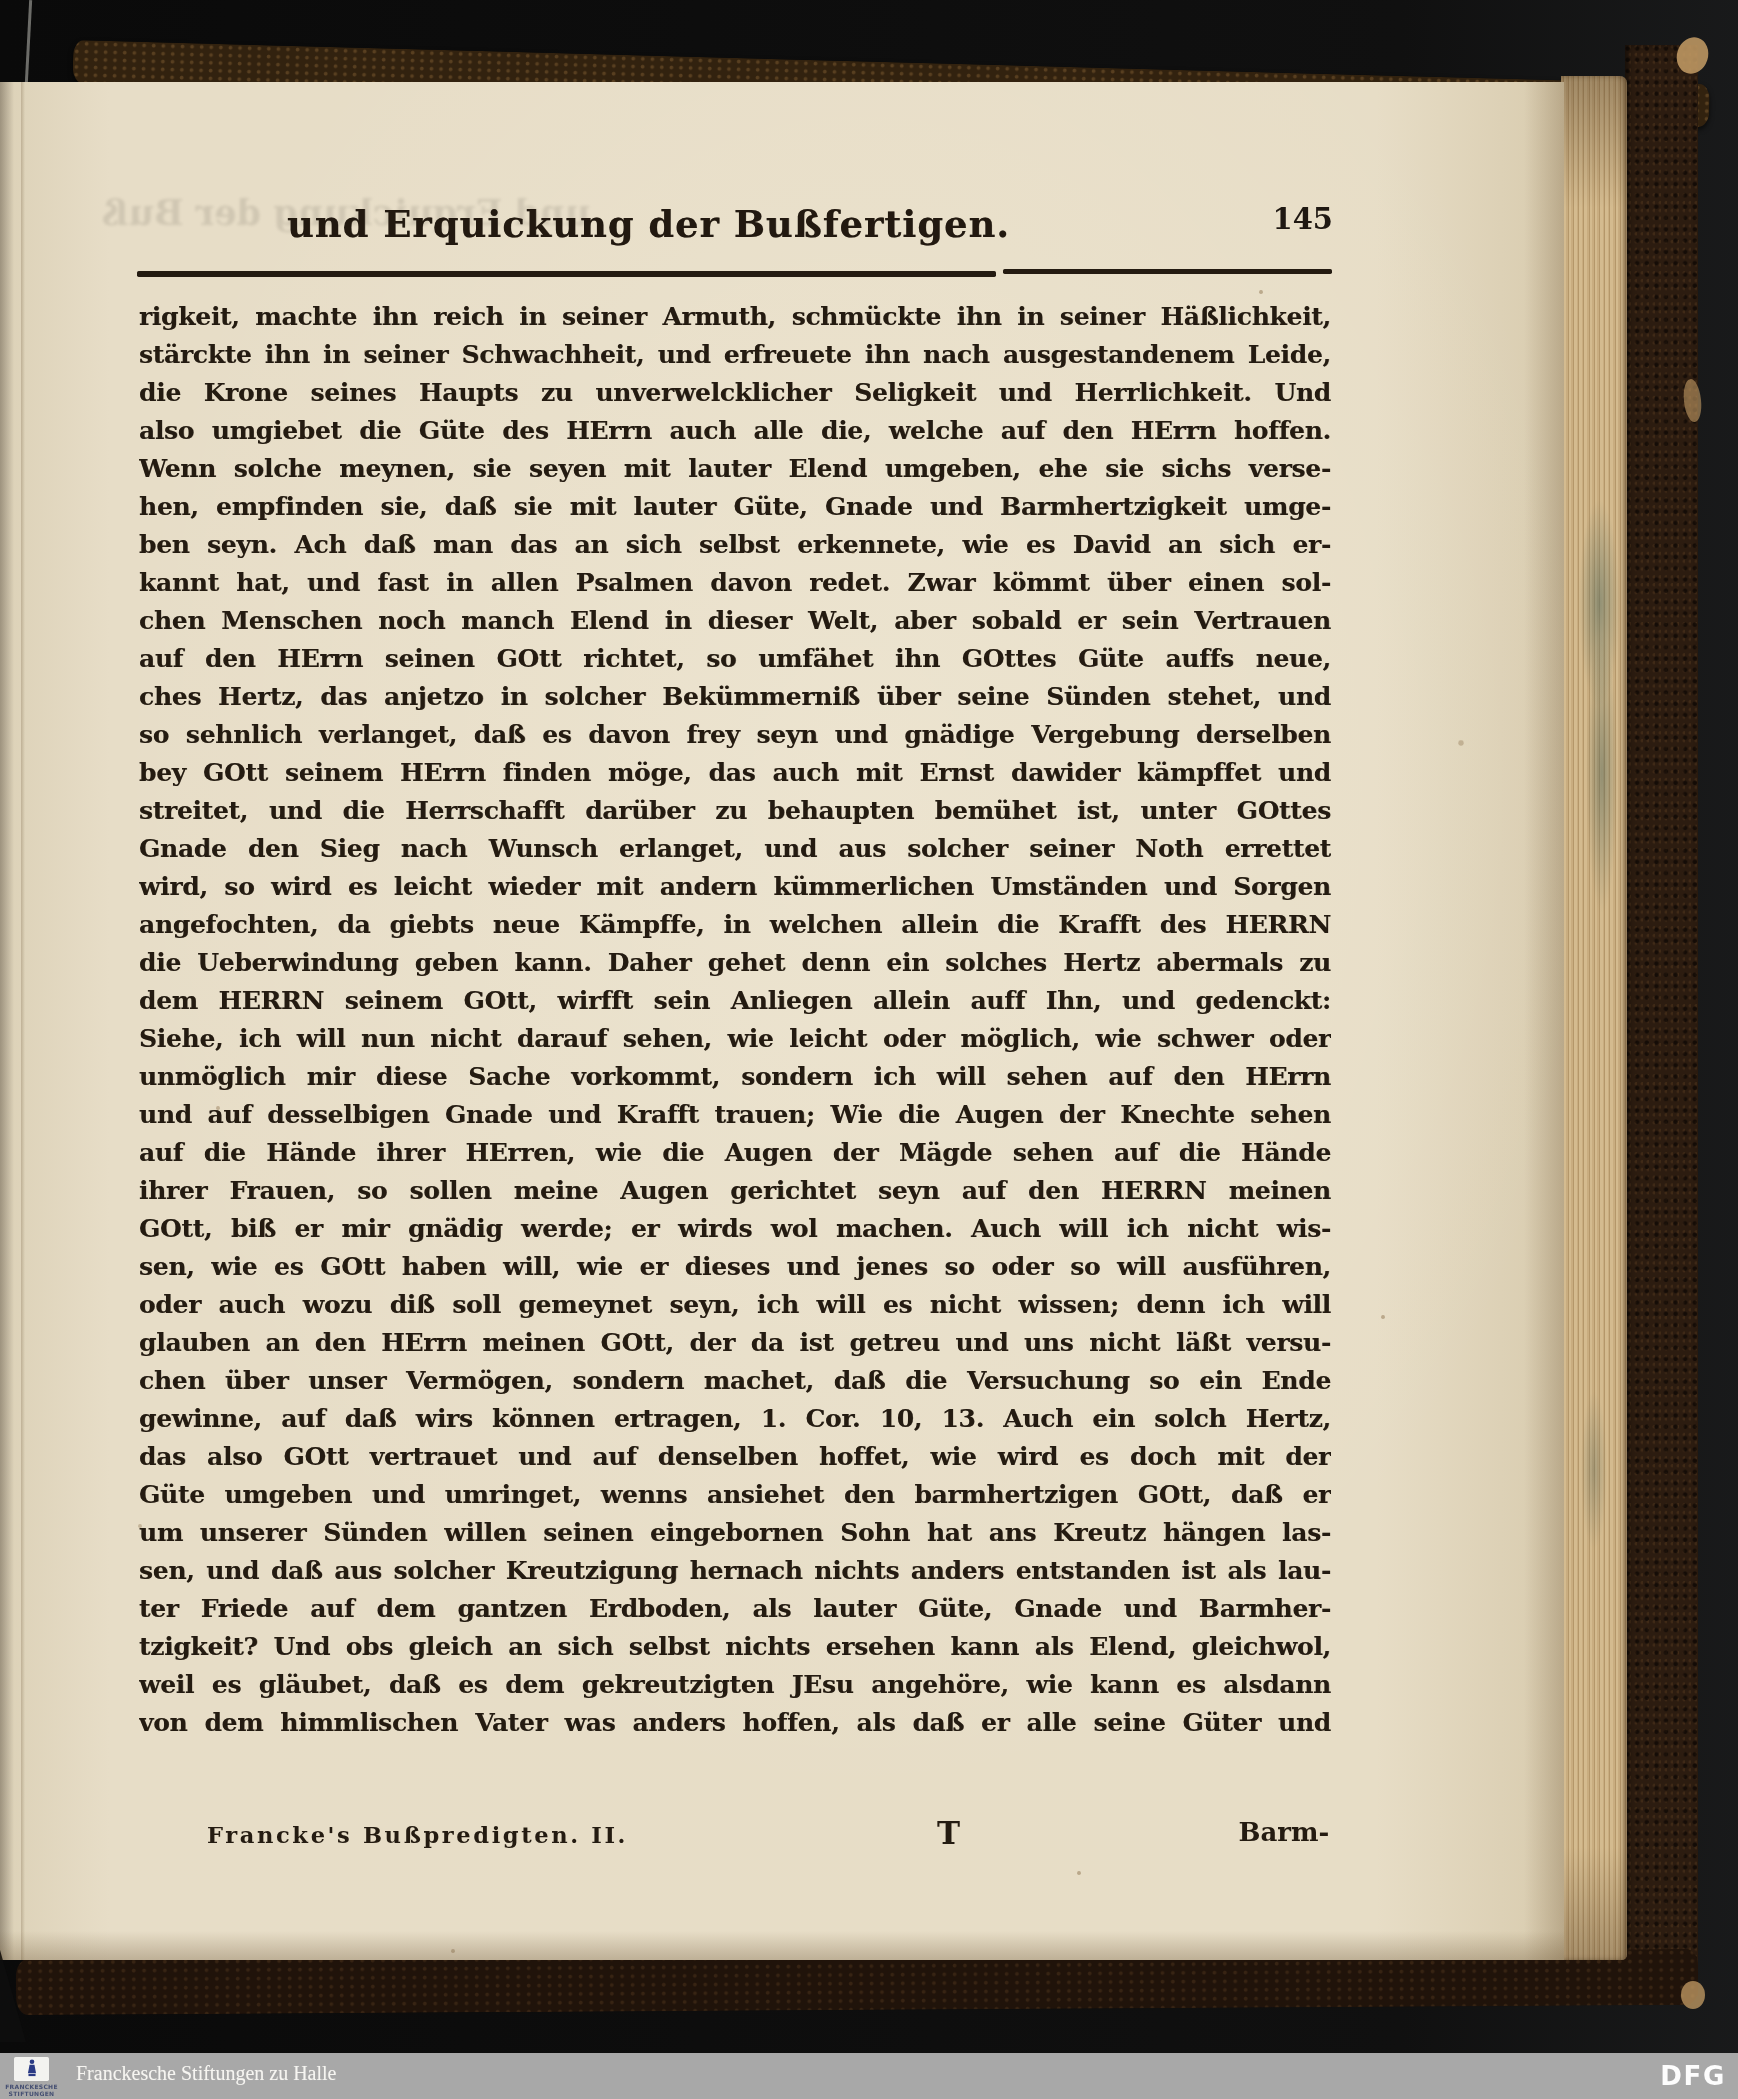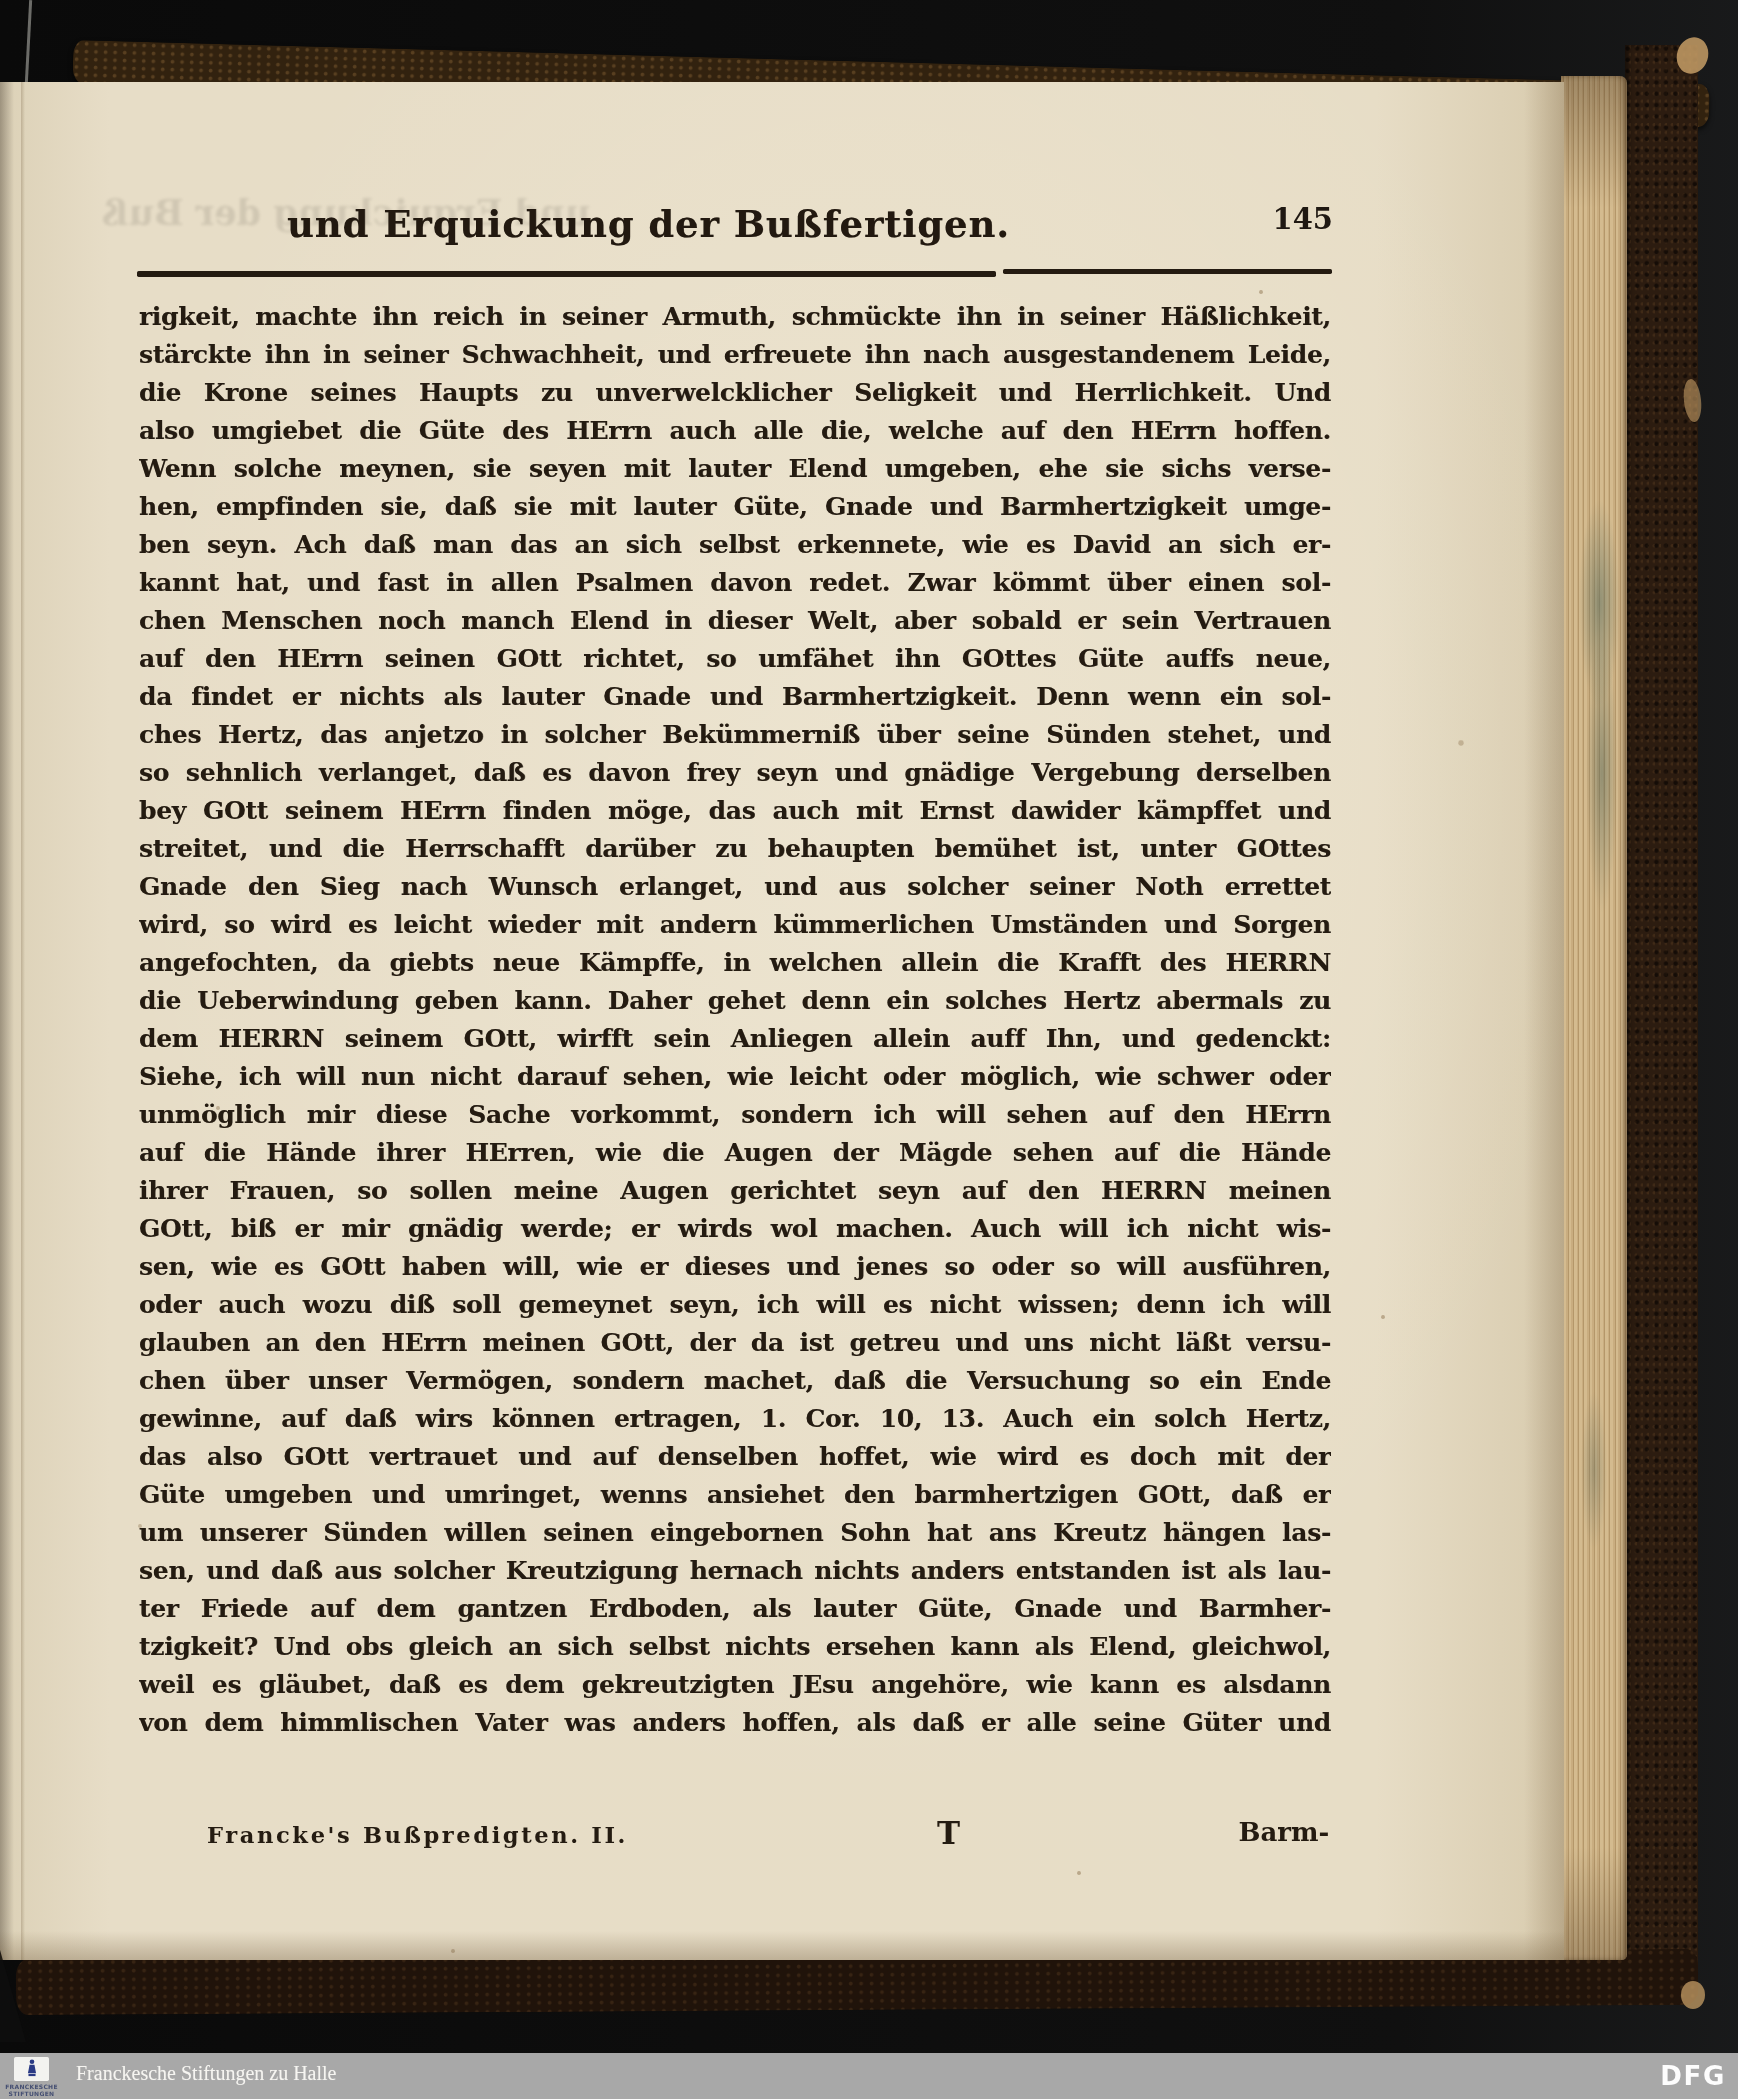--- a/index.html
+++ b/index.html
@@ -140,32 +140,32 @@
         <div class="tline">rigkeit, machte ihn reich in seiner Armuth, schmückte ihn in seiner Häßlichkeit,</div>
         <div class="tline">stärckte ihn in seiner Schwachheit, und erfreuete ihn nach ausgestandenem Leide,</div>
         <div class="tline">die Krone seines Haupts zu unverwelcklicher Seligkeit und Herrlichkeit. Und</div>
         <div class="tline">also umgiebet die Güte des HErrn auch alle die, welche auf den HErrn hoffen.</div>
         <div class="tline">Wenn solche meynen, sie seyen mit lauter Elend umgeben, ehe sie sichs verse-</div>
         <div class="tline">hen, empfinden sie, daß sie mit lauter Güte, Gnade und Barmhertzigkeit umge-</div>
         <div class="tline">ben seyn. Ach daß man das an sich selbst erkennete, wie es David an sich er-</div>
         <div class="tline">kannt hat, und fast in allen Psalmen davon redet. Zwar kömmt über einen sol-</div>
         <div class="tline">chen Menschen noch manch Elend in dieser Welt, aber sobald er sein Vertrauen</div>
         <div class="tline">auf den HErrn seinen GOtt richtet, so umfähet ihn GOttes Güte auffs neue,</div>
-        <div class="tline">da findet er nichts als lauter Gnade und Barmhertzigkeit. Denn wenn ein sol-</div>
         <div class="tline">ches Hertz, das anjetzo in solcher Bekümmerniß über seine Sünden stehet, und</div>
         <div class="tline">so sehnlich verlanget, daß es davon frey seyn und gnädige Vergebung derselben</div>
         <div class="tline">bey GOtt seinem HErrn finden möge, das auch mit Ernst dawider kämpffet und</div>
         <div class="tline">streitet, und die Herrschafft darüber zu behaupten bemühet ist, unter GOttes</div>
         <div class="tline">Gnade den Sieg nach Wunsch erlanget, und aus solcher seiner Noth errettet</div>
         <div class="tline">wird, so wird es leicht wieder mit andern kümmerlichen Umständen und Sorgen</div>
         <div class="tline">angefochten, da giebts neue Kämpffe, in welchen allein die Krafft des HERRN</div>
         <div class="tline">die Ueberwindung geben kann. Daher gehet denn ein solches Hertz abermals zu</div>
         <div class="tline">dem HERRN seinem GOtt, wirfft sein Anliegen allein auff Ihn, und gedenckt:</div>
         <div class="tline">Siehe, ich will nun nicht darauf sehen, wie leicht oder möglich, wie schwer oder</div>
         <div class="tline">unmöglich mir diese Sache vorkommt, sondern ich will sehen auf den HErrn</div>
+        <div class="tline">und auf desselbigen Gnade und Krafft trauen; Wie die Augen der Knechte sehen</div>
         <div class="tline">auf die Hände ihrer HErren, wie die Augen der Mägde sehen auf die Hände</div>
         <div class="tline">ihrer Frauen, so sollen meine Augen gerichtet seyn auf den HERRN meinen</div>
         <div class="tline">GOtt, biß er mir gnädig werde; er wirds wol machen. Auch will ich nicht wis-</div>
         <div class="tline">sen, wie es GOtt haben will, wie er dieses und jenes so oder so will ausführen,</div>
         <div class="tline">oder auch wozu diß soll gemeynet seyn, ich will es nicht wissen; denn ich will</div>
         <div class="tline">glauben an den HErrn meinen GOtt, der da ist getreu und uns nicht läßt versu-</div>
         <div class="tline">chen über unser Vermögen, sondern machet, daß die Versuchung so ein Ende</div>
         <div class="tline">gewinne, auf daß wirs können ertragen, 1. Cor. 10, 13. Auch ein solch Hertz,</div>
         <div class="tline">das also GOtt vertrauet und auf denselben hoffet, wie wird es doch mit der</div>
         <div class="tline">Güte umgeben und umringet, wenns ansiehet den barmhertzigen GOtt, daß er</div>

